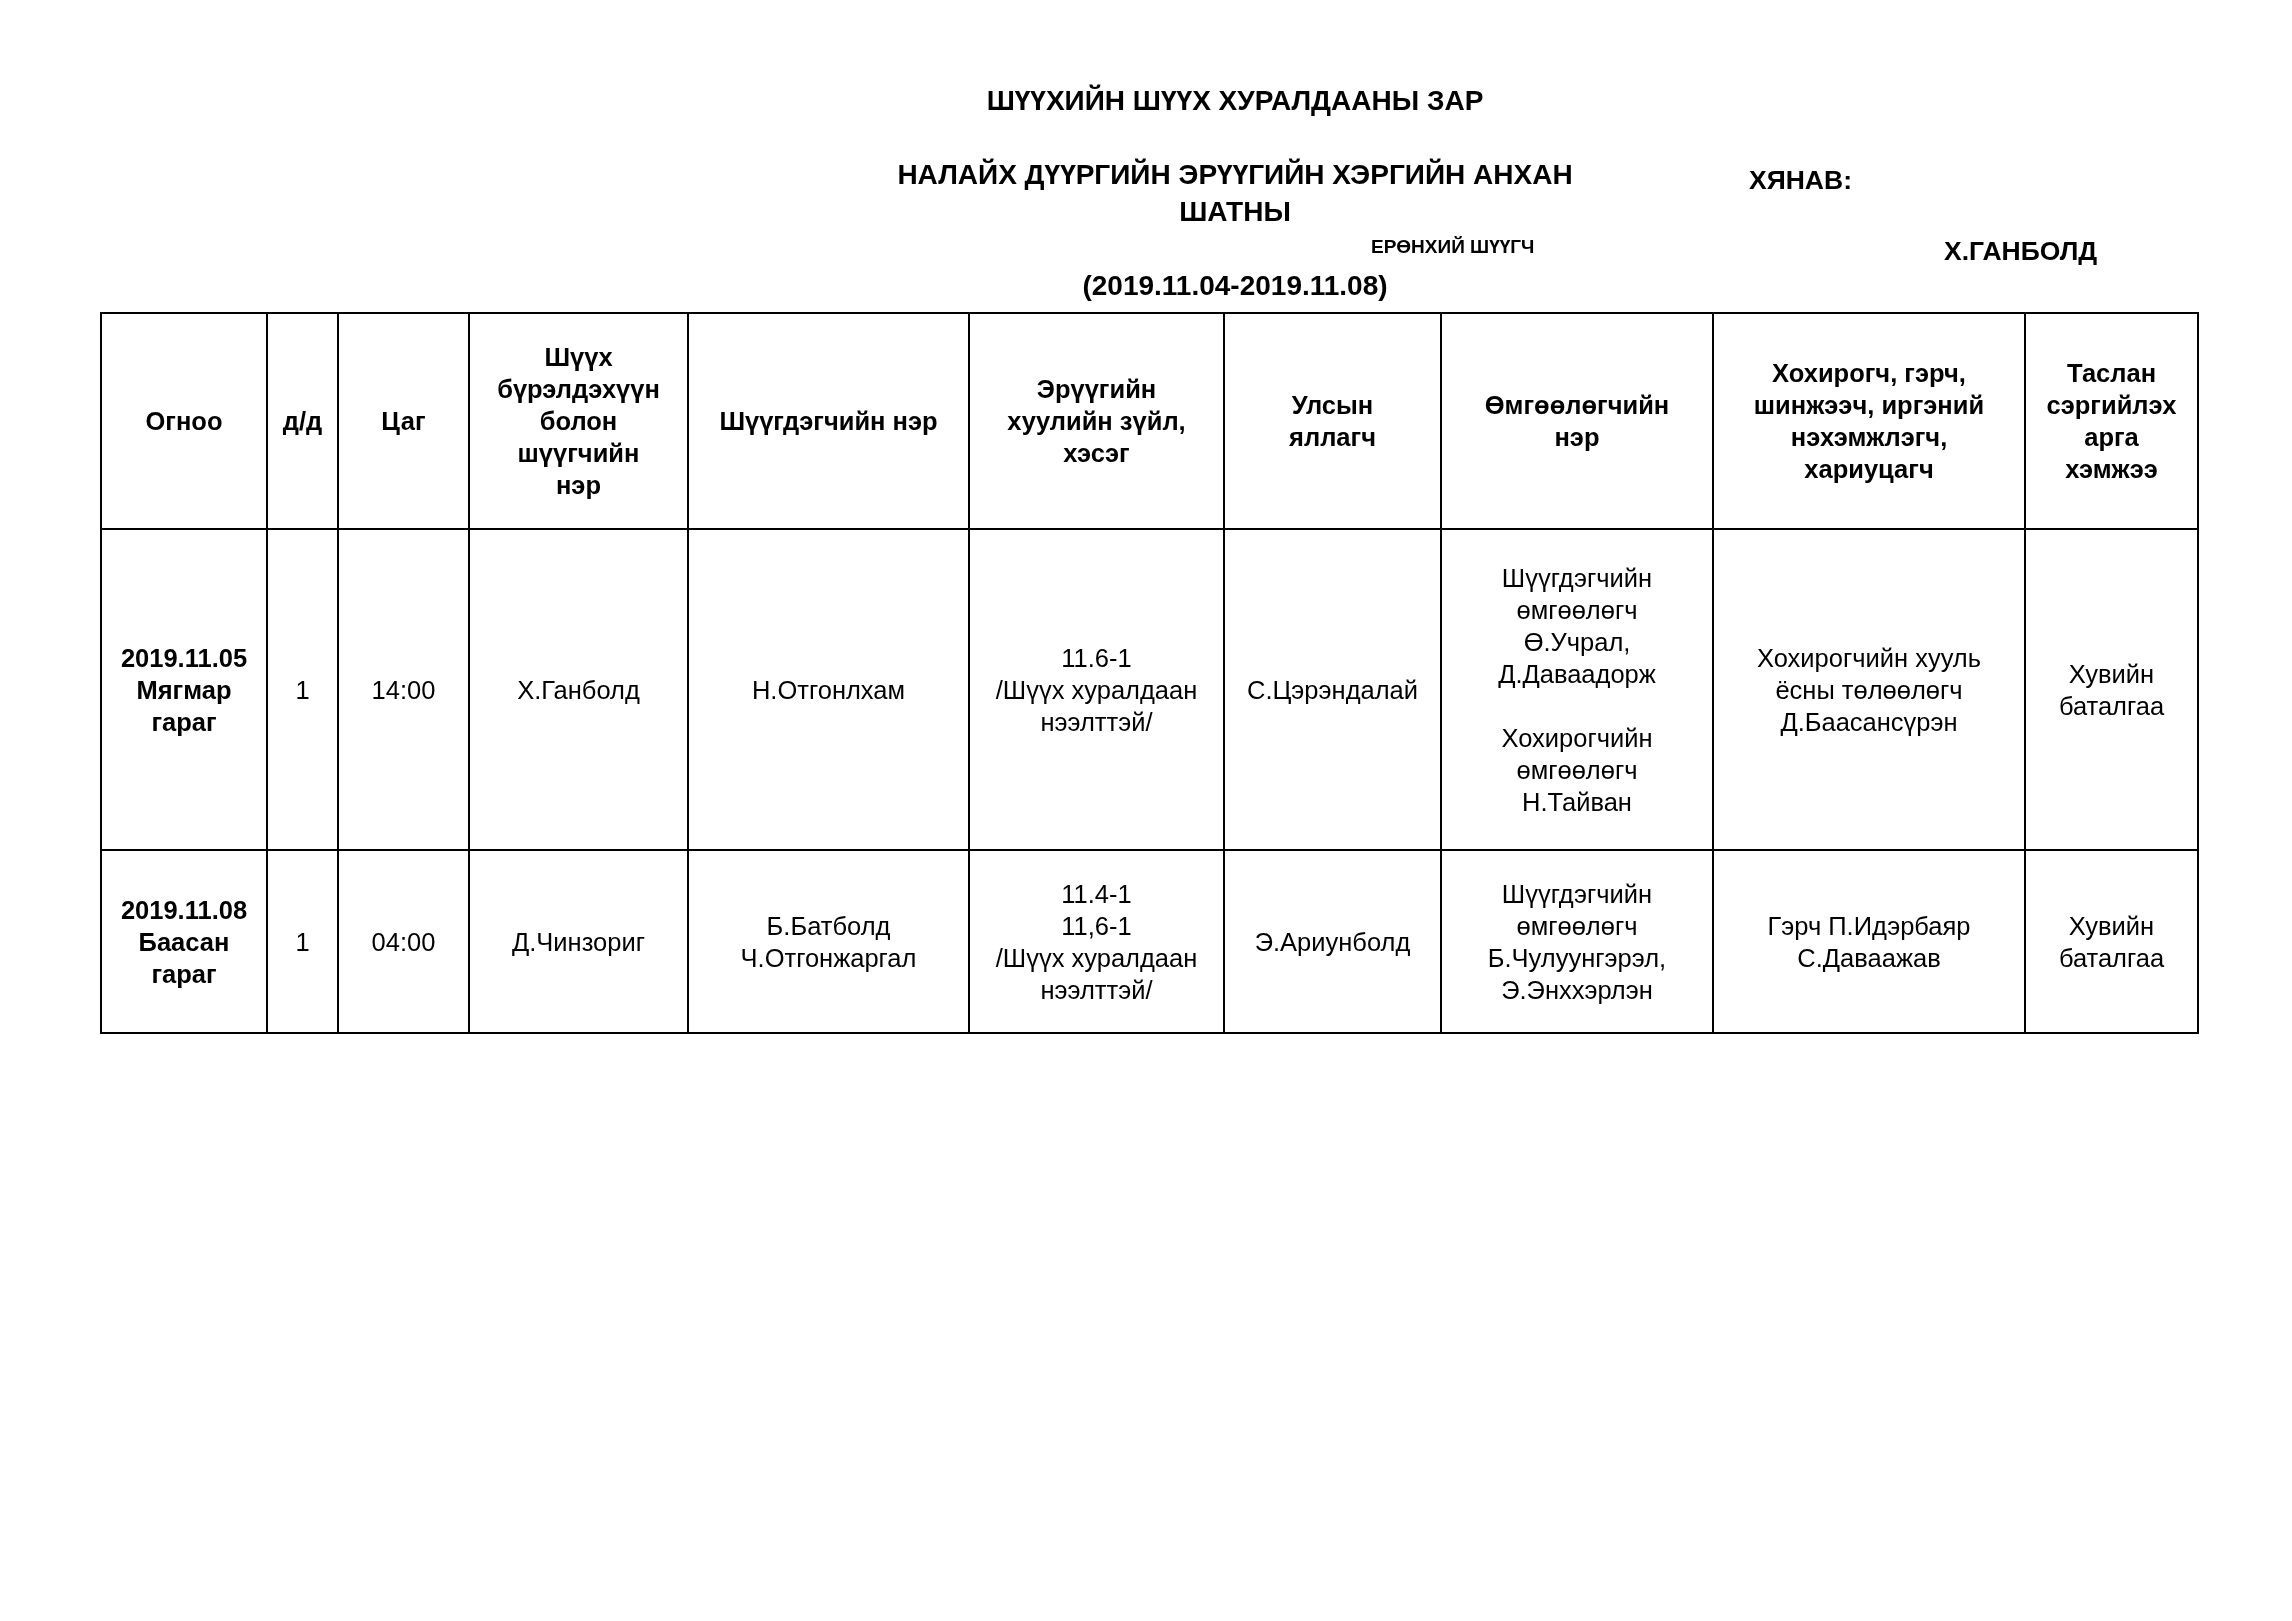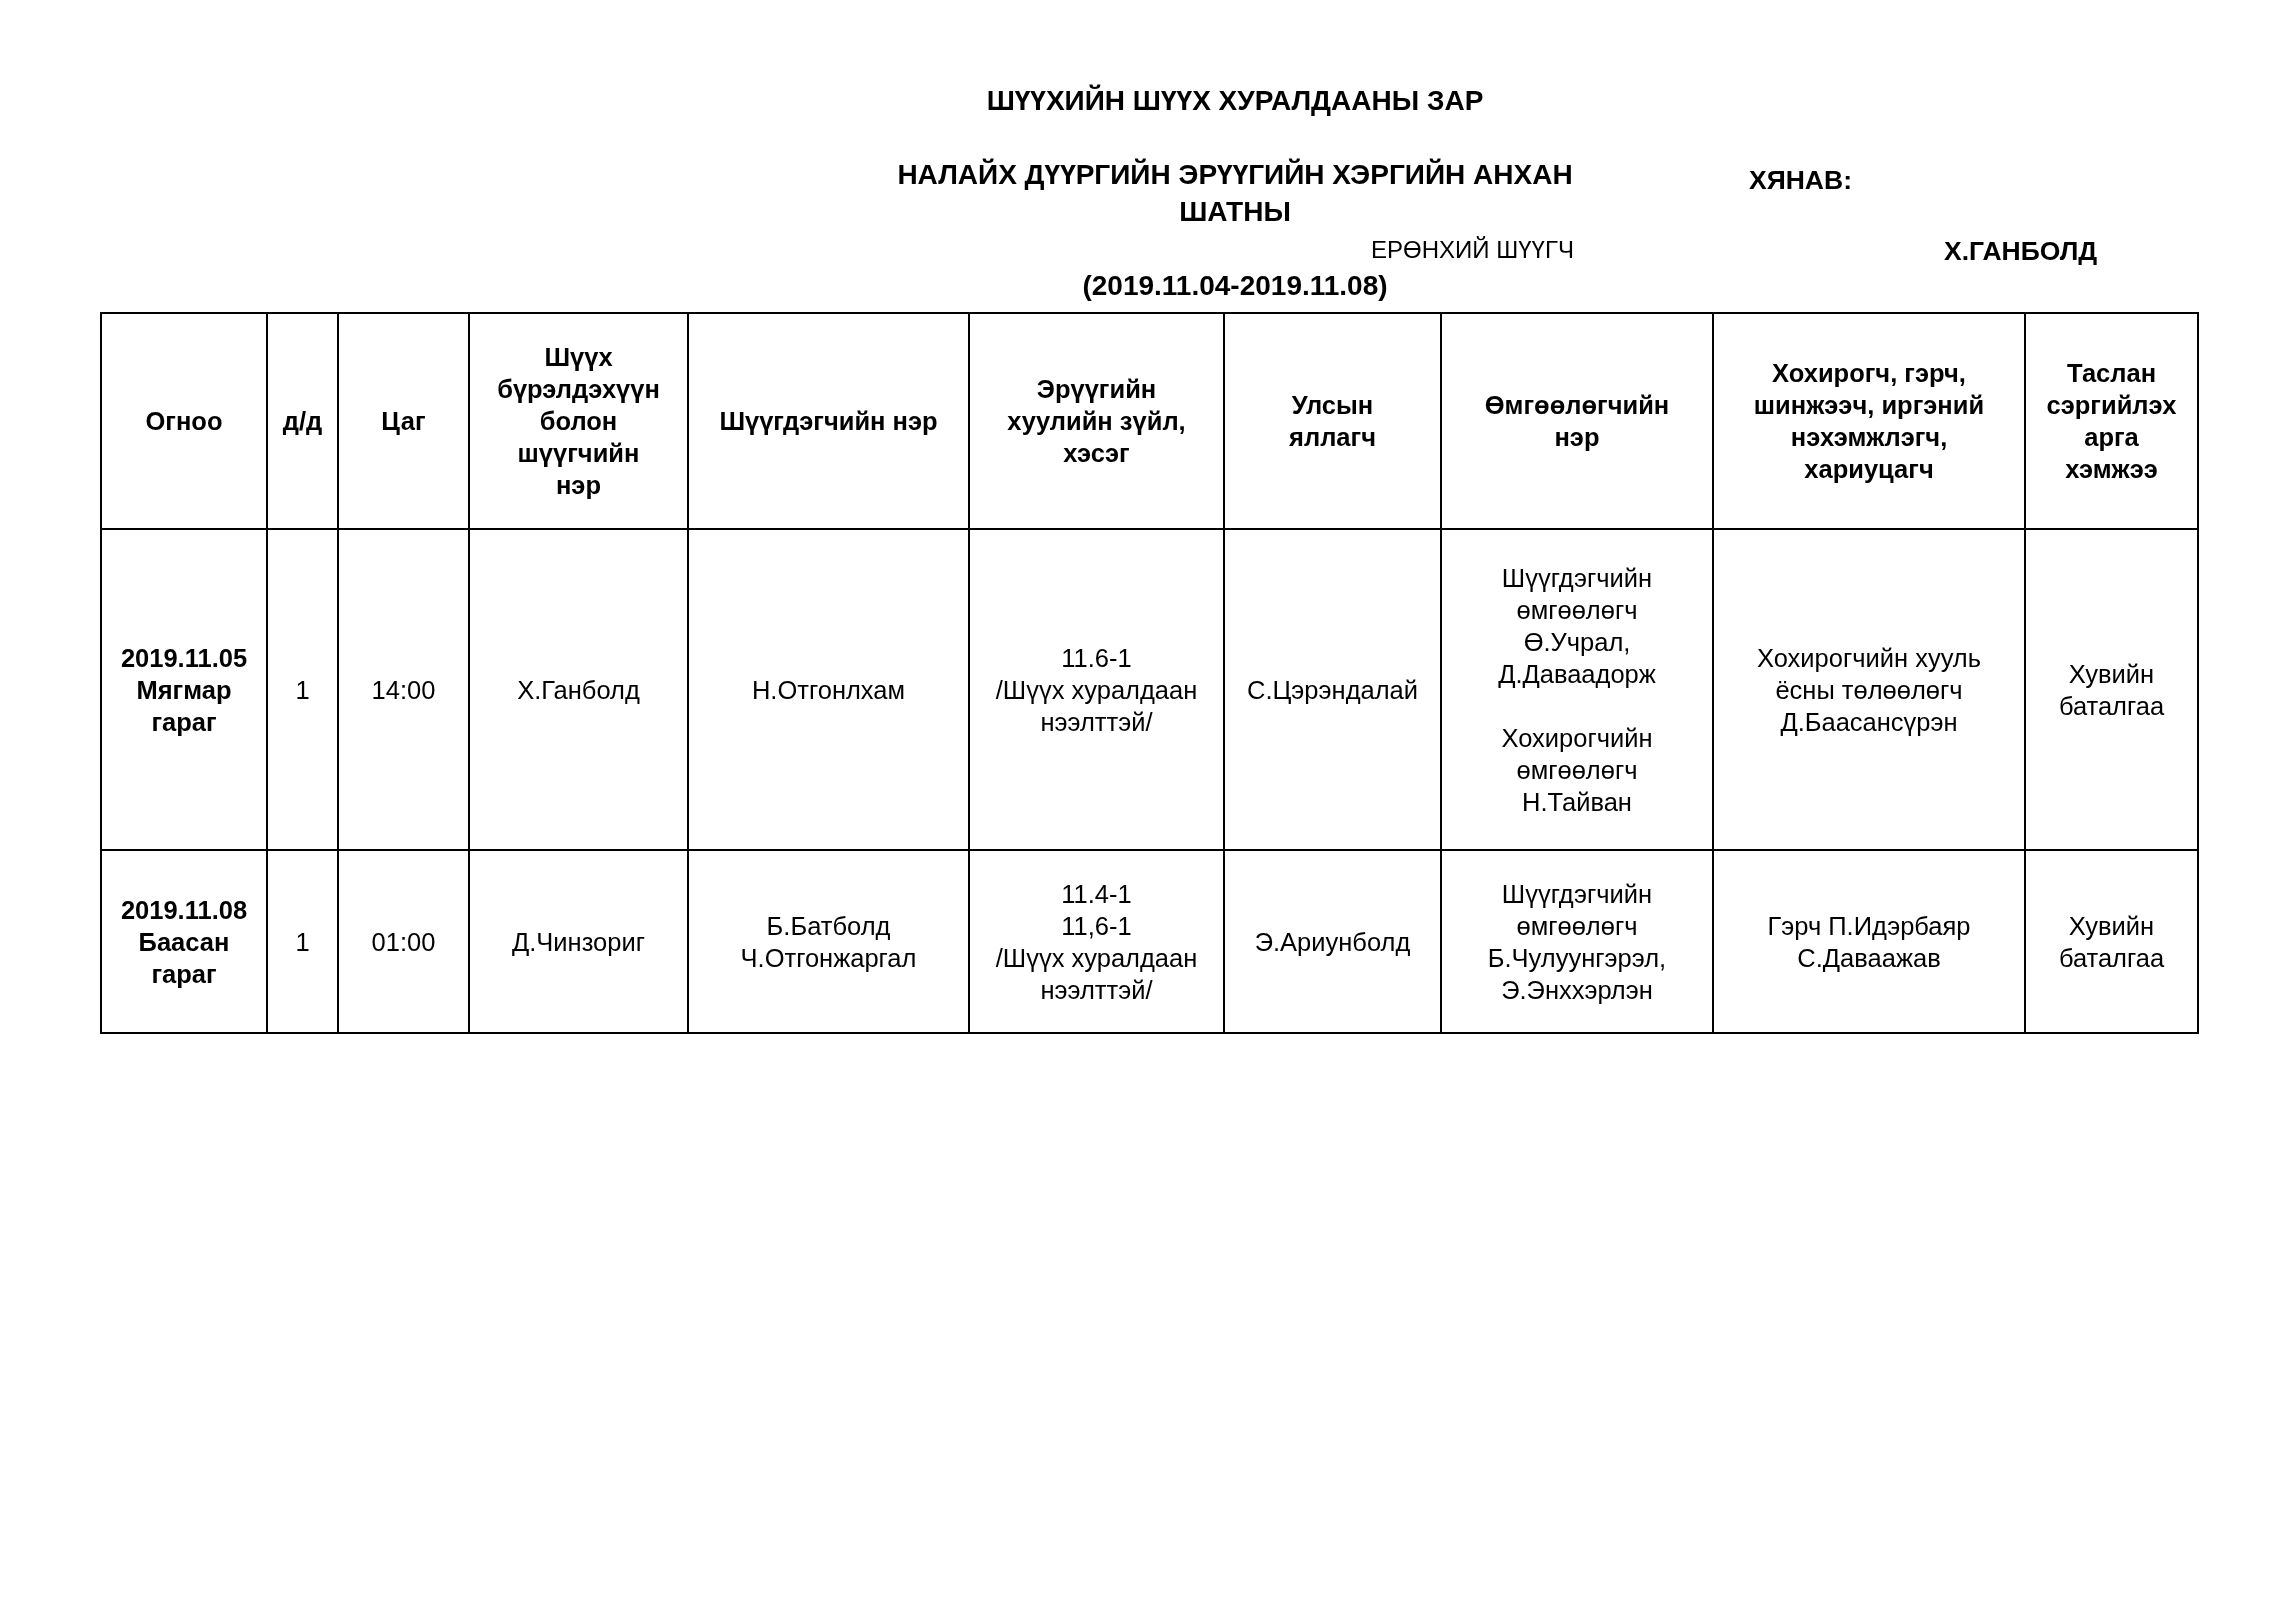--- a/index.html
+++ b/index.html
@@ -28,22 +28,22 @@
     left: 1713px;
     top: 165px;
     font-weight: bold;
     font-size: 26.5px;
     margin-left: 36px;
   }
   .sig-title {
     position: absolute;
     left: 1371px;
     top: 236px;
-    font-weight: normal;
-    font-size: 24px;
+    font-weight: bold;
+    font-size: 19px;
   }
   .sig-name {
     position: absolute;
     left: 1944px;
     top: 236px;
     font-weight: bold;
     font-size: 26.5px;
   }
   table.schedule {
     position: absolute;
@@ -164,21 +164,21 @@
 ёсны төлөөлөгч
 Д.Баасансүрэн</td>
         <td>Хувийн
 баталгаа</td>
       </tr>
       <tr class="row-1">
         <td class="date-cell">2019.11.08
 Баасан
 гараг</td>
         <td>1</td>
-        <td>01:00</td>
+        <td>04:00</td>
         <td>Д.Чинзориг</td>
         <td>Б.Батболд
 Ч.Отгонжаргал</td>
         <td>11.4-1
 11,6-1
 /Шүүх хуралдаан
 нээлттэй/</td>
         <td>Э.Ариунболд</td>
         <td>Шүүгдэгчийн
 өмгөөлөгч

